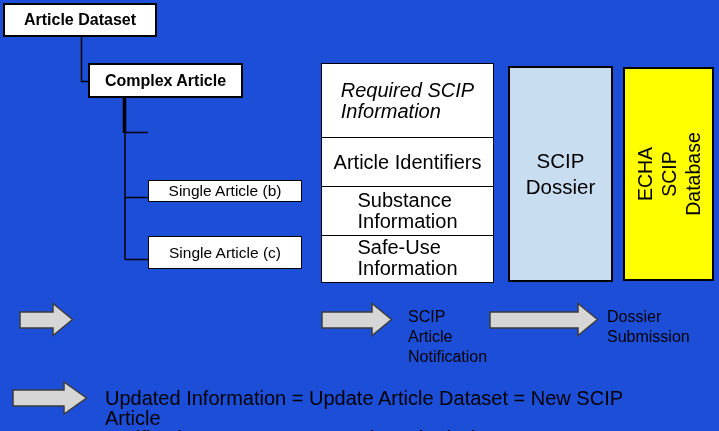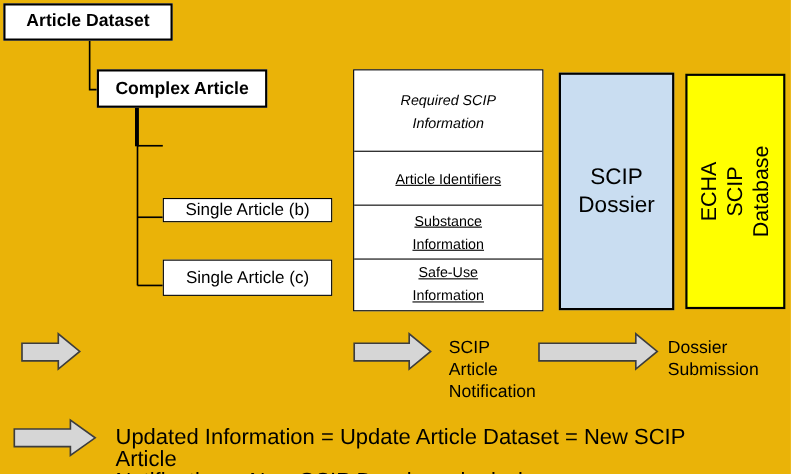--- a/index.html
+++ b/index.html
@@ -1,20 +1,20 @@
 <!DOCTYPE html>
 <html style="--dossier_fill: #c9ddf1; --database_fill: #ffff00; --arrow_fill: #d6d6d6; --arrow_stroke: #3d3d3d;"><head>
 <meta charset="utf-8">
 <style>
   html, body { margin: 0; padding: 0; background: #ffffff; }
   .stage {
     position: relative;
     width: 719px;
     height: 431px;
-    background: #eab308;
+    background: #1d4ed8;
     font-family: "Liberation Sans", sans-serif;
     color: #000000;
     overflow: hidden;
   }
   .stage * { box-sizing: border-box; }
 
   svg.overlay {
     position: absolute;
     left: 0; top: 0;
     width: 719px; height: 431px;
@@ -43,25 +43,25 @@
     width: 173px; height: 220px;
     border: 1.5px solid #000000;
     background: #ffffff;
     display: flex;
     flex-direction: column;
   }
   .info-row {
     display: flex;
     align-items: center;
     justify-content: center;
-    text-align: center;
-    font-size: 13px;
+    text-align: left;
+    font-size: 20px;
     line-height: 21px;
   }
-  .info-row + .info-row { border-top: 1.5px solid #000000; text-decoration: underline; }
+  .info-row + .info-row { border-top: 1.5px solid #000000; }
   .info-header { height: 73px; font-style: italic; }
   .info-r1 { height: 49px; }
   .info-r2 { height: 48.5px; }
   .info-r3 { height: 46px; }
 
   .dossier-box {
     position: absolute;
     left: 508px; top: 66px;
     width: 105px; height: 216px;
     background: var(--dossier_fill, #c9ddf1);

